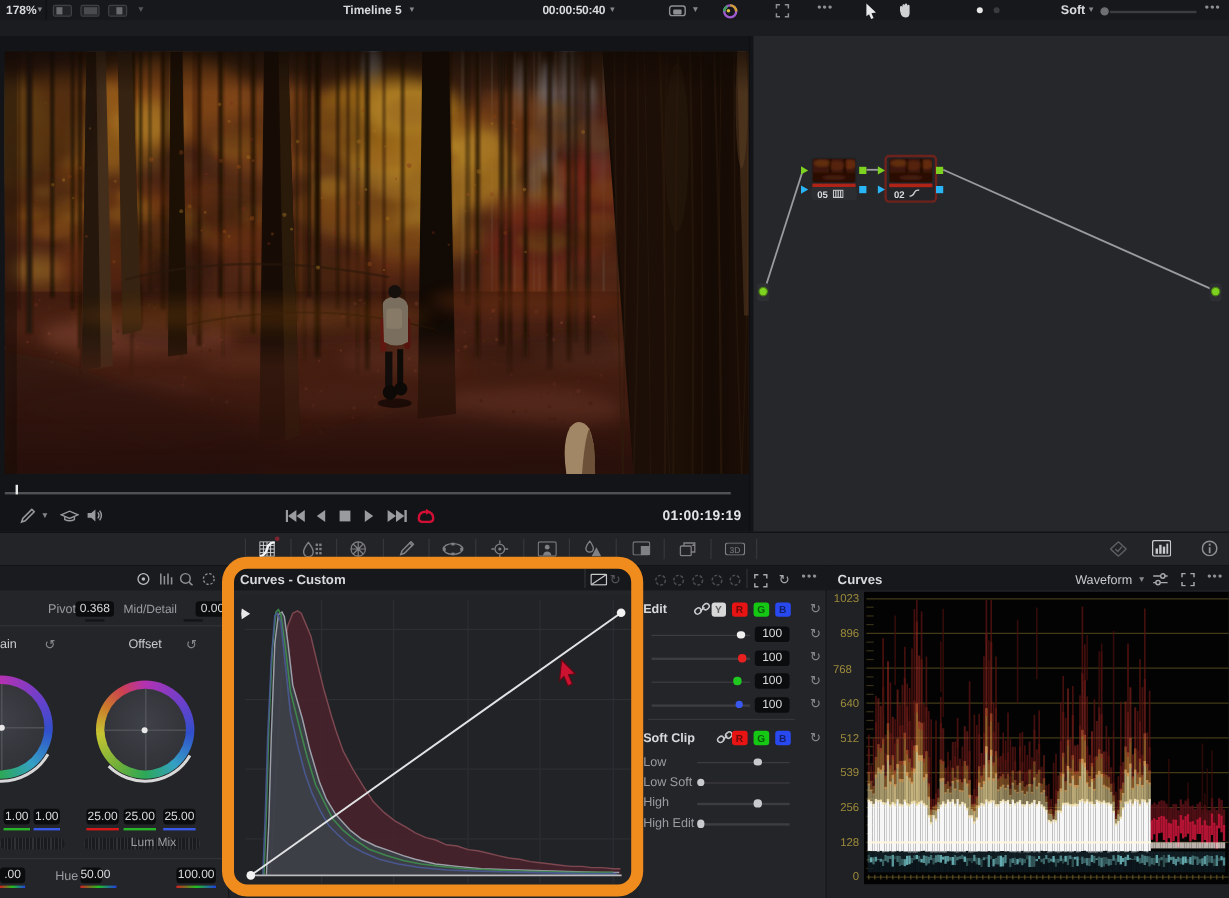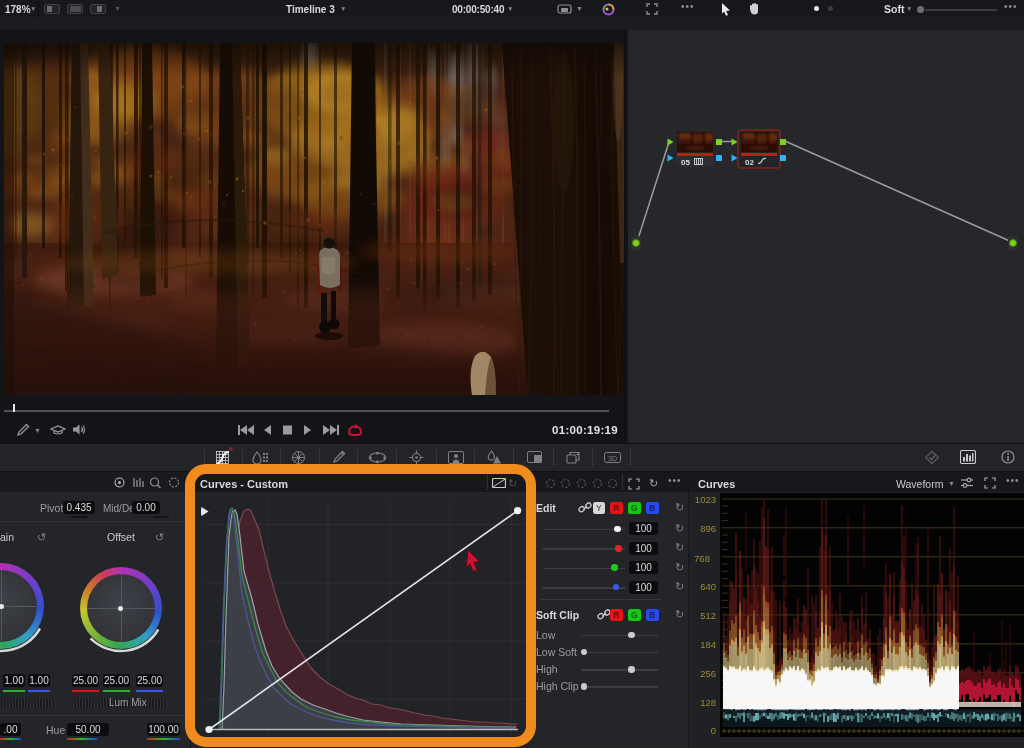--- a/index.html
+++ b/index.html
@@ -5,21 +5,21 @@
 <div class="ab hdr" style="left:5px;top:3.5px;font-size:10px">178%</div>
 <div class="ab" style="left:30px;top:5px;color:#85868a;font-size:6.5px">▼</div>
 <div class="ab" style="left:38px;top:0;width:1px;height:17px;background:#101114"></div>
 <div class="ab" style="left:44px;top:3.5px;width:16px;height:10.5px;border:1px solid #3e4044;border-radius:2px;background:#222327"></div>
 <div class="ab" style="left:67px;top:3.5px;width:16px;height:10.5px;border:1px solid #3e4044;border-radius:2px;background:#222327"></div>
 <div class="ab" style="left:90px;top:3.5px;width:16px;height:10.5px;border:1px solid #3e4044;border-radius:2px;background:#222327"></div>
 <div class="ab" style="left:46.5px;top:5.5px;width:5px;height:6.5px;background:#6a6b6f"></div>
 <div class="ab" style="left:69.5px;top:5.5px;width:11px;height:6.5px;background:#4a4b4f"></div>
 <div class="ab" style="left:97px;top:5.5px;width:5px;height:6.5px;background:#6a6b6f"></div>
 <div class="ab" style="left:114px;top:5px;color:#55565a;font-size:7px">▼</div>
-<div class="ab hdr" style="left:286px;top:3.5px;font-size:10px">Timeline 3</div>
+<div class="ab hdr" style="left:286px;top:3.5px;font-size:10px">Timeline 5</div>
 <div class="ab" style="left:340px;top:5px;color:#85868a;font-size:6.5px">▼</div>
 <div class="ab hdr" style="left:452px;top:3.5px;font-size:10px;letter-spacing:-0.2px">00:00:50:40</div>
 <div class="ab" style="left:507px;top:5px;color:#85868a;font-size:6.5px">▼</div>
 <svg class="ab" style="left:557px;top:3px" width="18" height="12">
     <rect x="1" y="2" width="13" height="8" rx="2" fill="none" stroke="#8f9093" stroke-width="1.2"></rect>
     <rect x="4" y="5" width="7" height="4" rx="1" fill="#8f9093"></rect>
   </svg>
 <div class="ab" style="left:576px;top:5px;color:#85868a;font-size:7px">▼</div>
 <svg class="ab" style="left:602px;top:2.5px" width="13" height="13">
     <circle cx="6.5" cy="6.5" r="5" fill="none" stroke="#a05ad0" stroke-width="2"></circle>
@@ -917,23 +917,23 @@
     </g>
   </svg>
 <svg class="ab" style="left:149px;top:477px" width="13" height="11">
     <circle cx="5.5" cy="5" r="4" fill="none" stroke="#8f9093" stroke-width="1.2"></circle>
     <line x1="8.5" y1="8" x2="11.5" y2="11" stroke="#8f9093" stroke-width="1.4"></line>
   </svg>
 <svg class="ab" style="left:168px;top:477px" width="13" height="11">
     <circle cx="6" cy="5.5" r="4.5" fill="none" stroke="#8f9093" stroke-width="1.1" stroke-dasharray="2 1.5"></circle>
   </svg>
 <div class="ab lbl" style="left:40px;top:502px">Pivot</div>
-<div class="vbox" style="left:63px;top:501px;width:32px">0.435</div>
+<div class="vbox" style="left:63px;top:501px;width:32px">0.368</div>
 <div class="ab lbl" style="left:103px;top:502.5px;font-size:10px">Mid/Detail</div>
-<div class="vbox" style="left:132px;top:501px;width:28px">0.00</div>
+<div class="vbox" style="left:163px;top:501px;width:28px">0.00</div>
 <div class="ab" style="left:71px;top:516px;width:16px;height:2px;background:#131417"></div>
 <div class="ab" style="left:153px;top:516px;width:16px;height:2px;background:#131417"></div>
 <div class="ab" style="left:0;top:521px;width:190px;height:1px;background:#313236"></div>
 <div class="ab" style="left:0;top:531px;color:#c9cacc;font-size:10.5px">ain</div>
 <div class="rst" style="left:37px;top:531px">↻</div>
 <div class="ab" style="left:107px;top:531px;color:#c9cacc;font-size:10.5px">Offset</div>
 <div class="rst" style="left:155px;top:531px">↻</div>
 <div style="position:absolute;left:-42px;top:563px;width:86px;height:86px;border-radius:50%;background:conic-gradient(from 0deg,#b232b2,#6a40cc 55deg,#3050cc 95deg,#34a0c4 140deg,#2ca858 180deg,#6cae3a 215deg,#c6c632 265deg,#cc7a2c 300deg,#cc4052 330deg,#b232b2 360deg);"></div>
 <div style="position:absolute;left:-35px;top:570px;width:72px;height:72px;border-radius:50%;background:radial-gradient(circle at 50% 42%, #3e4147 0%, #34363c 55%, #2e3036 100%);"></div>
 <div style="position:absolute;left:-35px;top:606px;width:72px;height:1px;background:#55575c"></div>
@@ -962,21 +962,21 @@
 <div class="ab" style="left:136px;top:689.5px;width:27px;height:2.5px;background:#3858e8"></div>
 <div class="ab" style="left:0px;top:698px;width:54px;height:10px;background:#1b1c1f;border-radius:5px;overflow:hidden">
     <div style="width:100%;height:100%;background:repeating-linear-gradient(90deg,#303135 0,#303135 1px,#1a1b1e 1px,#1a1b1e 3px)"></div>
   </div>
 <div class="ab" style="left:70px;top:698px;width:97px;height:10px;background:#1b1c1f;border-radius:5px;overflow:hidden">
     <div style="width:100%;height:100%;background:repeating-linear-gradient(90deg,#303135 0,#303135 1px,#1a1b1e 1px,#1a1b1e 3px)"></div>
   </div>
 <div class="ab" style="left:0;top:715px;width:190px;height:1px;background:#313236"></div>
 <div class="vbox" style="left:0px;top:723px;width:21px">.00</div>
 <div class="ab lbl" style="left:46px;top:724px">Hue</div>
-<div class="vbox" style="left:67px;top:723px;width:42px">50.00</div>
+<div class="vbox" style="left:67px;top:723px;width:18px">50.00</div>
 <div class="ab lbl" style="left:109px;top:697px;font-size:10px">Lum Mix</div>
 <div class="vbox" style="left:147px;top:723px;width:33px">100.00</div>
 <div class="ab" style="left:0px;top:737.5px;width:21px;height:2px;background:linear-gradient(90deg,#d02020,#20c020,#2040e0)"></div>
 <div class="ab" style="left:67px;top:737.5px;width:30px;height:2px;background:linear-gradient(90deg,#d02020,#20c020,#2040e0)"></div>
 <div class="ab" style="left:147px;top:737.5px;width:33px;height:2px;background:linear-gradient(90deg,#d02020,#20c020,#2040e0)"></div>
 <div class="ab" style="left:190px;top:472px;width:1px;height:276px;background:#141519"></div>
 <div class="ab" style="left:191px;top:472px;width:497px;height:20px;background:#17181b"></div>
 <div class="ab hdr" style="left:200px;top:478px">Curves - Custom</div>
 <div class="ab" style="left:487px;top:474px;width:1px;height:16px;background:#313236"></div>
 <svg class="ab" style="left:492px;top:478px" width="14" height="10">
@@ -1077,21 +1077,21 @@
 <div class="rst" style="left:675px;top:608px">↺</div>
 <div class="ab lbl" style="left:536px;top:628.7px">Low</div>
 <div class="ab" style="left:581px;top:634.7px;width:77px;height:1.5px;background:#3c3d41"></div>
 <div class="ab" style="left:628.1999999999999px;top:631.5px;width:6.5px;height:6.5px;border-radius:50%;background:#c9cacd"></div>
 <div class="ab lbl" style="left:536px;top:645.7px">Low Soft</div>
 <div class="ab" style="left:581px;top:651.7px;width:77px;height:1.5px;background:#3c3d41"></div>
 <div class="ab" style="left:580.5999999999999px;top:648.5px;width:6.5px;height:6.5px;border-radius:50%;background:#c9cacd"></div>
 <div class="ab lbl" style="left:536px;top:663.2px">High</div>
 <div class="ab" style="left:581px;top:669.2px;width:77px;height:1.5px;background:#3c3d41"></div>
 <div class="ab" style="left:628.1999999999999px;top:666.0px;width:6.5px;height:6.5px;border-radius:50%;background:#c9cacd"></div>
-<div class="ab lbl" style="left:536px;top:680.4px">High Clip</div>
+<div class="ab lbl" style="left:536px;top:680.4px">High Edit</div>
 <div class="ab" style="left:581px;top:686.4px;width:77px;height:1.5px;background:#3c3d41"></div>
 <div class="ab" style="left:580.5999999999999px;top:683.1999999999999px;width:6.5px;height:6.5px;border-radius:50%;background:#c9cacd"></div>
 <div class="ab" style="left:688px;top:472px;width:1px;height:276px;background:#141519"></div>
 <div class="ab" style="left:689px;top:472px;width:335px;height:20px;background:#17181b"></div>
 <div class="ab hdr" style="left:698px;top:478px">Curves</div>
 <div class="ab" style="left:896px;top:478px;color:#c8c9cb;font-size:10.5px">Waveform</div>
 <div class="ab" style="left:948px;top:480px;color:#85868a;font-size:7px">▼</div>
 <svg class="ab" style="left:960px;top:477px" width="14" height="12">
     <g stroke="#a8a9ab" stroke-width="1.2">
       <line x1="1" y1="3" x2="13" y2="3"></line>
@@ -2309,16 +2309,16 @@
       <line x1="289" y1="236" x2="289" y2="240" stroke="#6a5d26" stroke-width="1" opacity="0.8"></line>
       <line x1="294" y1="236" x2="294" y2="240" stroke="#6a5d26" stroke-width="1" opacity="0.8"></line>
       <line x1="299" y1="236" x2="299" y2="240" stroke="#6a5d26" stroke-width="1" opacity="0.8"></line>
     </svg>
   </div>
 <div class="ab" style="left:688px;top:494.0px;width:28px;text-align:right;color:#9c8a3a;font-size:9.5px">1023</div>
 <div class="ab" style="left:688px;top:523.4px;width:28px;text-align:right;color:#9c8a3a;font-size:9.5px">896</div>
 <div class="ab" style="left:688px;top:552.5px;width:28px;text-align:center;color:#9c8a3a;font-size:9.5px">768</div>
 <div class="ab" style="left:688px;top:581.0px;width:28px;text-align:right;color:#9c8a3a;font-size:9.5px">640</div>
 <div class="ab" style="left:688px;top:610.0px;width:28px;text-align:right;color:#9c8a3a;font-size:9.5px">512</div>
-<div class="ab" style="left:688px;top:638.5px;width:28px;text-align:right;color:#9c8a3a;font-size:9.5px">184</div>
+<div class="ab" style="left:688px;top:638.5px;width:28px;text-align:right;color:#9c8a3a;font-size:9.5px">539</div>
 <div class="ab" style="left:688px;top:667.8px;width:28px;text-align:right;color:#9c8a3a;font-size:9.5px">256</div>
 <div class="ab" style="left:688px;top:696.9px;width:28px;text-align:right;color:#9c8a3a;font-size:9.5px">128</div>
 <div class="ab" style="left:688px;top:725.4px;width:28px;text-align:right;color:#9c8a3a;font-size:9.5px">0</div>
 <div class="ab" style="left:185px;top:464px;width:350.5px;height:283px;border:10px solid #f08b1e;border-radius:21px;"></div>
 </body></html>

